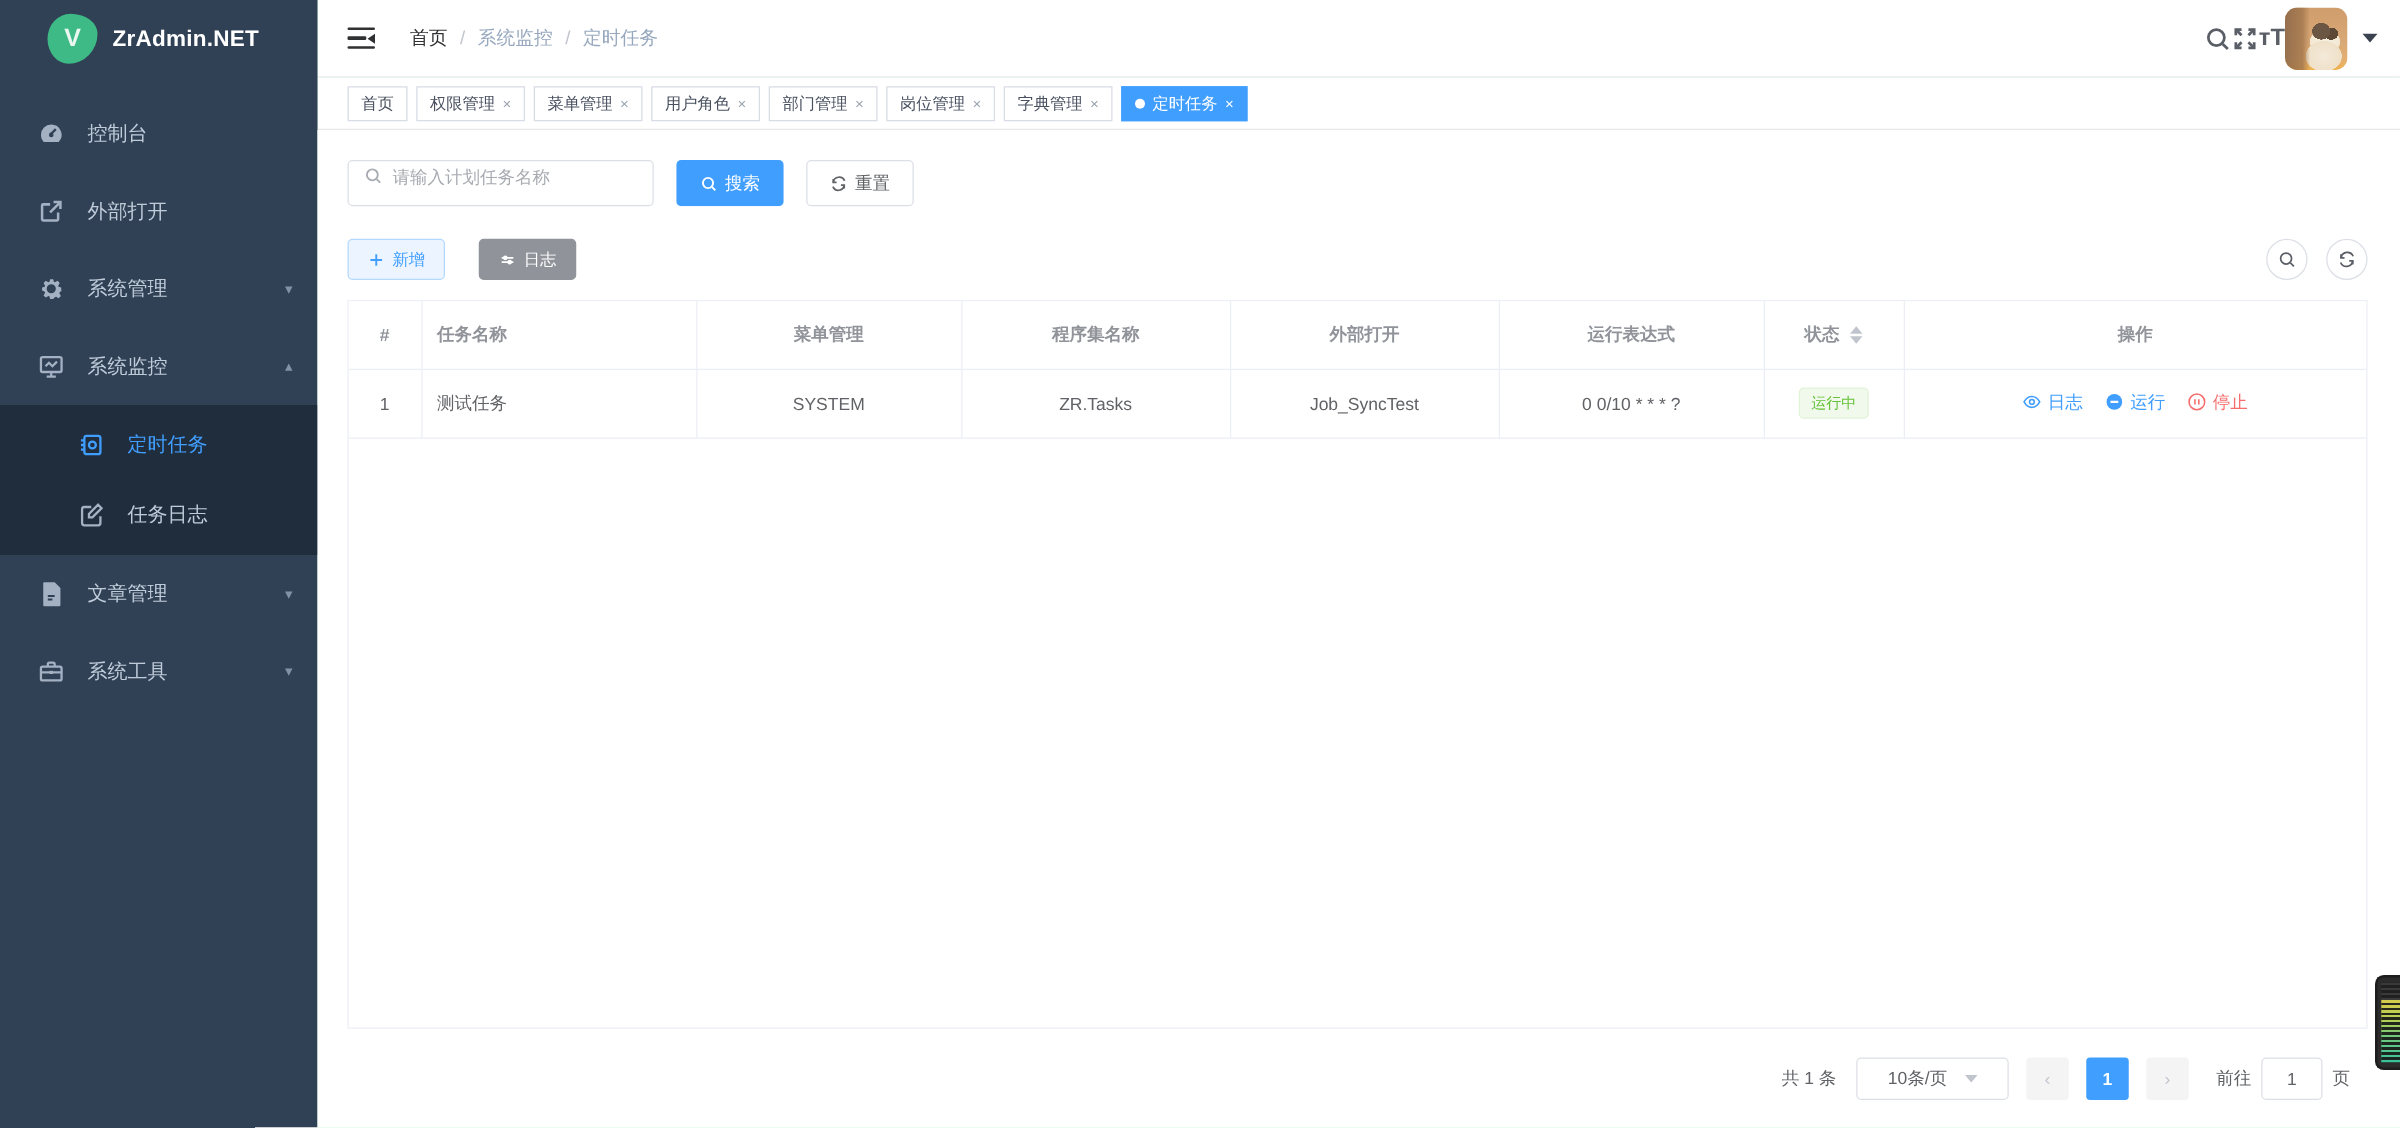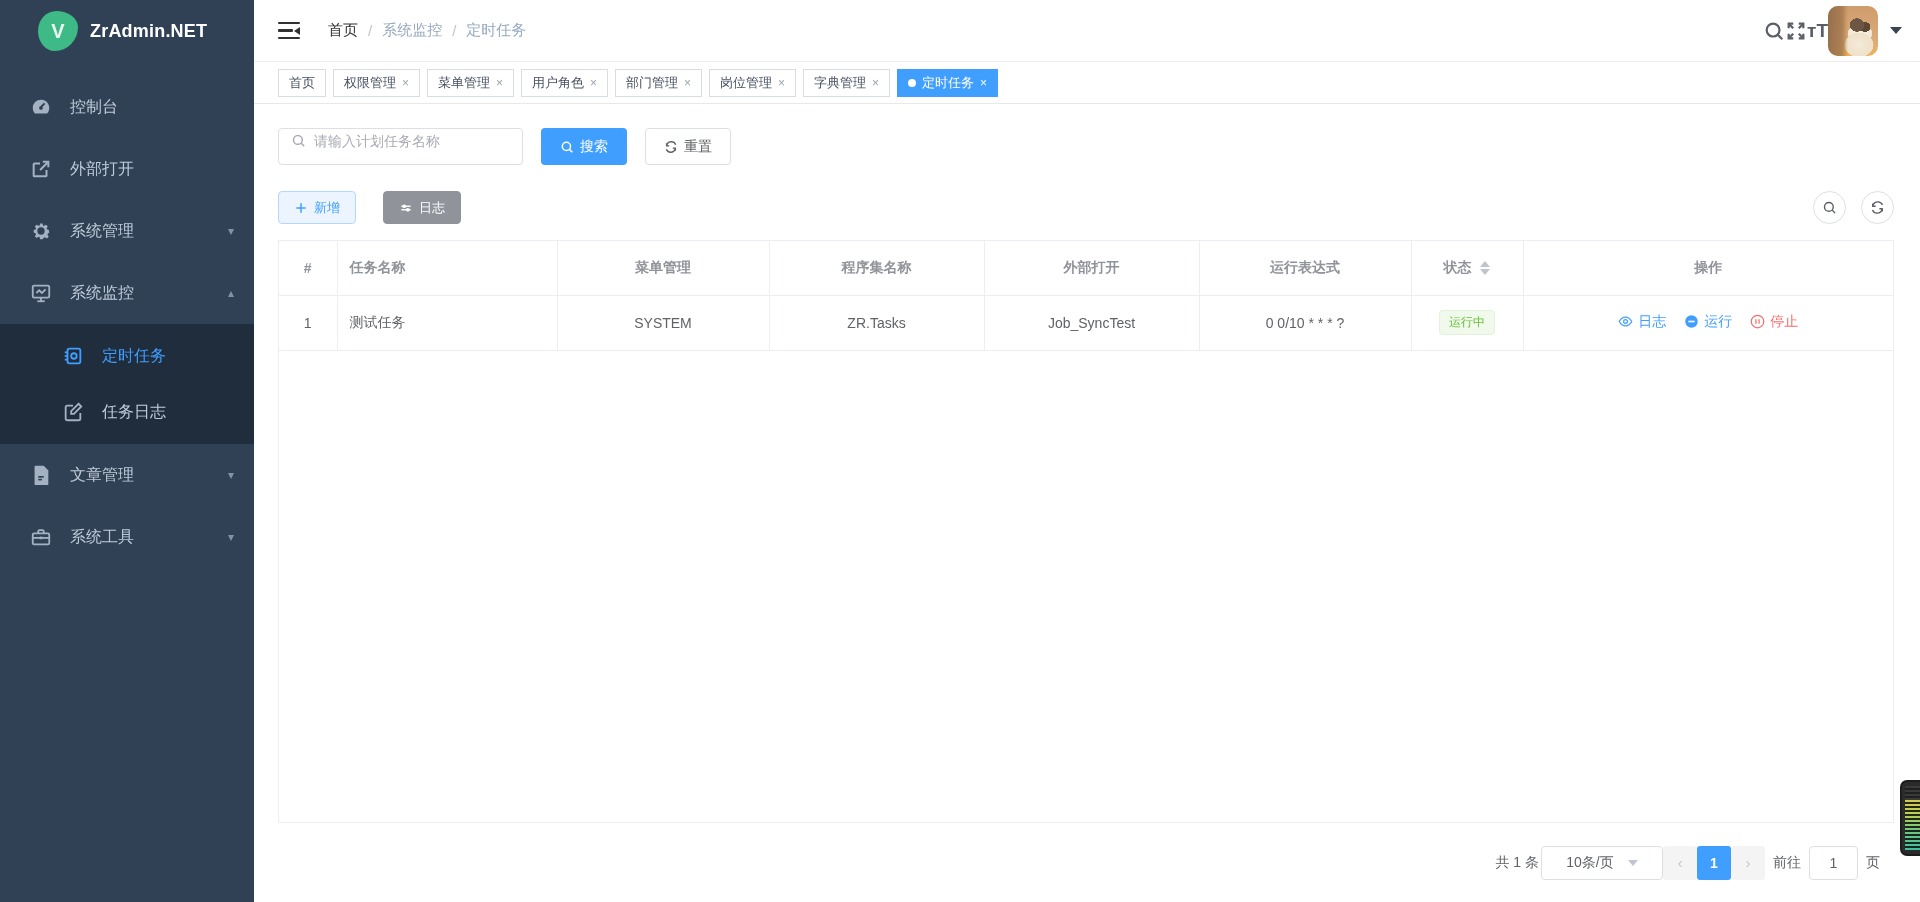--- a/index.html
+++ b/index.html
@@ -88,21 +88,21 @@
   .caret-up { border-bottom:6px solid #c0c4cc; }
   .caret-down { border-top:6px solid #c0c4cc; }
   .tag-success { display:inline-block; padding:3px 9px; font-size:12px; color:#67c23a; background:#f0f9eb; border:1px solid #e1f3d8; border-radius:4px; line-height:1.4; }
   .row-actions { display:inline-flex; align-items:center; gap:18px; }
   .act { display:inline-flex; align-items:center; gap:5px; font-size:14px; cursor:pointer; }
   .act .a-icon { width:15px; height:15px; }
   .act-blue { color:#409eff; }
   .act-red { color:#f56c6c; }
 
   
-  .pager { display:flex; align-items:center; justify-content:flex-end; padding:23px 14px 0 0; font-size:14px; color:#606266; }
+  .pager { display:flex; align-items:center; justify-content:flex-end; gap:14px; padding:23px 14px 0 0; font-size:14px; color:#606266; }
   .pager-total { margin-right:2px; }
   .page-size { width:122px; height:34px; border:1px solid #dcdfe6; border-radius:4px; display:flex; align-items:center; justify-content:center; gap:14px; color:#606266; cursor:pointer; background:#fff; }
   .ps-caret { width:0; height:0; border-left:5px solid transparent; border-right:5px solid transparent; border-top:6px solid #c0c4cc; }
   .pg-btn { min-width:34px; height:34px; border-radius:3px; background:#f4f4f5; color:#c0c4cc; display:flex; align-items:center; justify-content:center; font-size:14px; cursor:pointer; }
   .pg-num { background:#409eff; color:#fff; font-weight:bold; }
   .goto { display:flex; align-items:center; gap:8px; margin-left:8px; }
   .goto input { width:49px; height:34px; border:1px solid #dcdfe6; border-radius:4px; text-align:center; font-size:14px; color:#606266; outline:none; font-family:inherit; }
 
   
   .edge-widget { position:absolute; right:0; top:780px; width:20px; height:76px; border-radius:7px 0 0 7px; background:#2b2b2b; border:2px solid #1d1d1d; border-right:none; overflow:hidden; }

